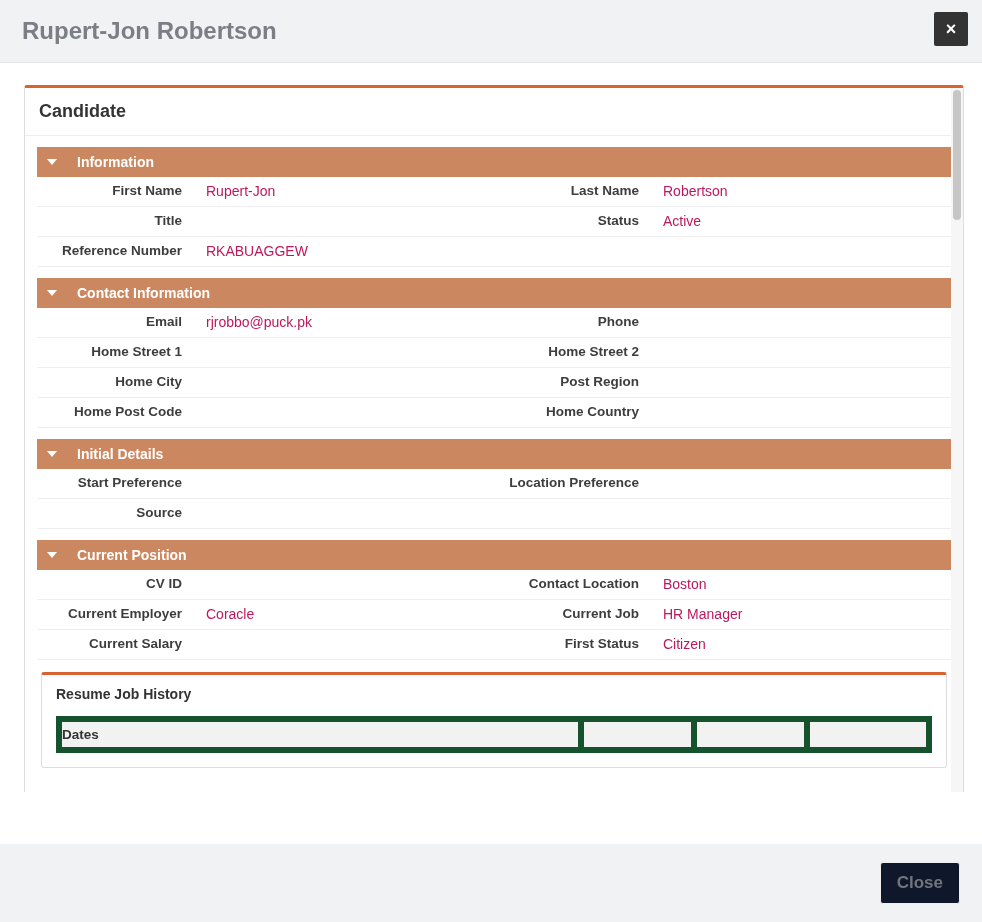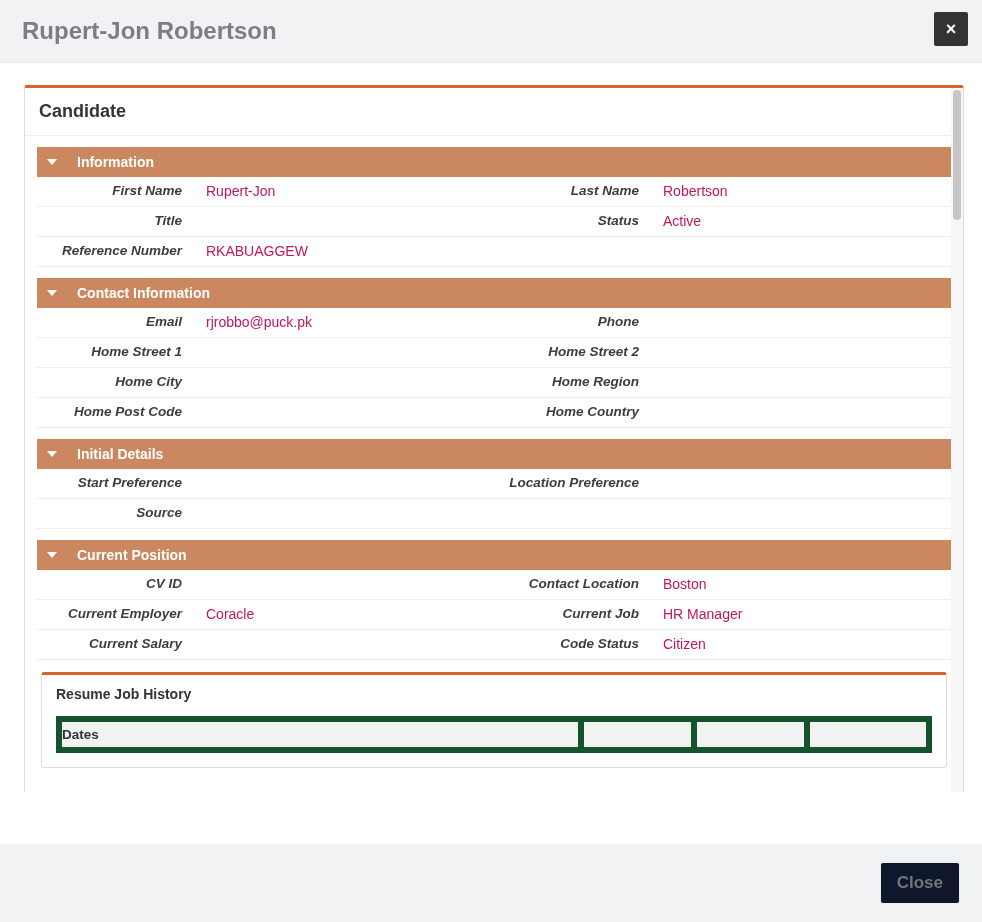--- a/index.html
+++ b/index.html
@@ -101,21 +101,20 @@
     width: 50%;
   }
   .kv-label {
     width: 155px;
     text-align: right;
     font-weight: 700;
     font-size: 13.5px;
     color: #3d3d3d;
     padding: 6px 10px 6px 0;
     flex-shrink: 0;
-    font-style: italic;
   }
   .kv-value {
     flex: 1;
     font-size: 14px;
     color: #be185d;
     padding: 6px 0 6px 14px;
   }
   .subcard {
     margin: 12px 16px 0 16px;
     border: 1px solid #ddd;
@@ -260,21 +259,21 @@
               <div class="kv-label">Home Street 2</div>
               <div class="kv-value"></div>
             </div>
           </div>
           <div class="kv-row">
             <div class="kv-cell">
               <div class="kv-label">Home City</div>
               <div class="kv-value"></div>
             </div>
             <div class="kv-cell">
-              <div class="kv-label">Home Region</div>
+              <div class="kv-label">Post Region</div>
               <div class="kv-value"></div>
             </div>
           </div>
           <div class="kv-row">
             <div class="kv-cell">
               <div class="kv-label">Home Post Code</div>
               <div class="kv-value"></div>
             </div>
             <div class="kv-cell">
               <div class="kv-label">Home Country</div>
@@ -331,21 +330,21 @@
               <div class="kv-label">Current Job</div>
               <div class="kv-value">HR Manager</div>
             </div>
           </div>
           <div class="kv-row">
             <div class="kv-cell">
               <div class="kv-label">Current Salary</div>
               <div class="kv-value"></div>
             </div>
             <div class="kv-cell">
-              <div class="kv-label">Code Status</div>
+              <div class="kv-label">First Status</div>
               <div class="kv-value">Citizen</div>
             </div>
           </div>
         </div>
 
         <div class="subcard">
           <div class="sub-title">Resume Job History</div>
           <div class="sub-table-wrap">
             <table class="sub-table">
               <thead>

